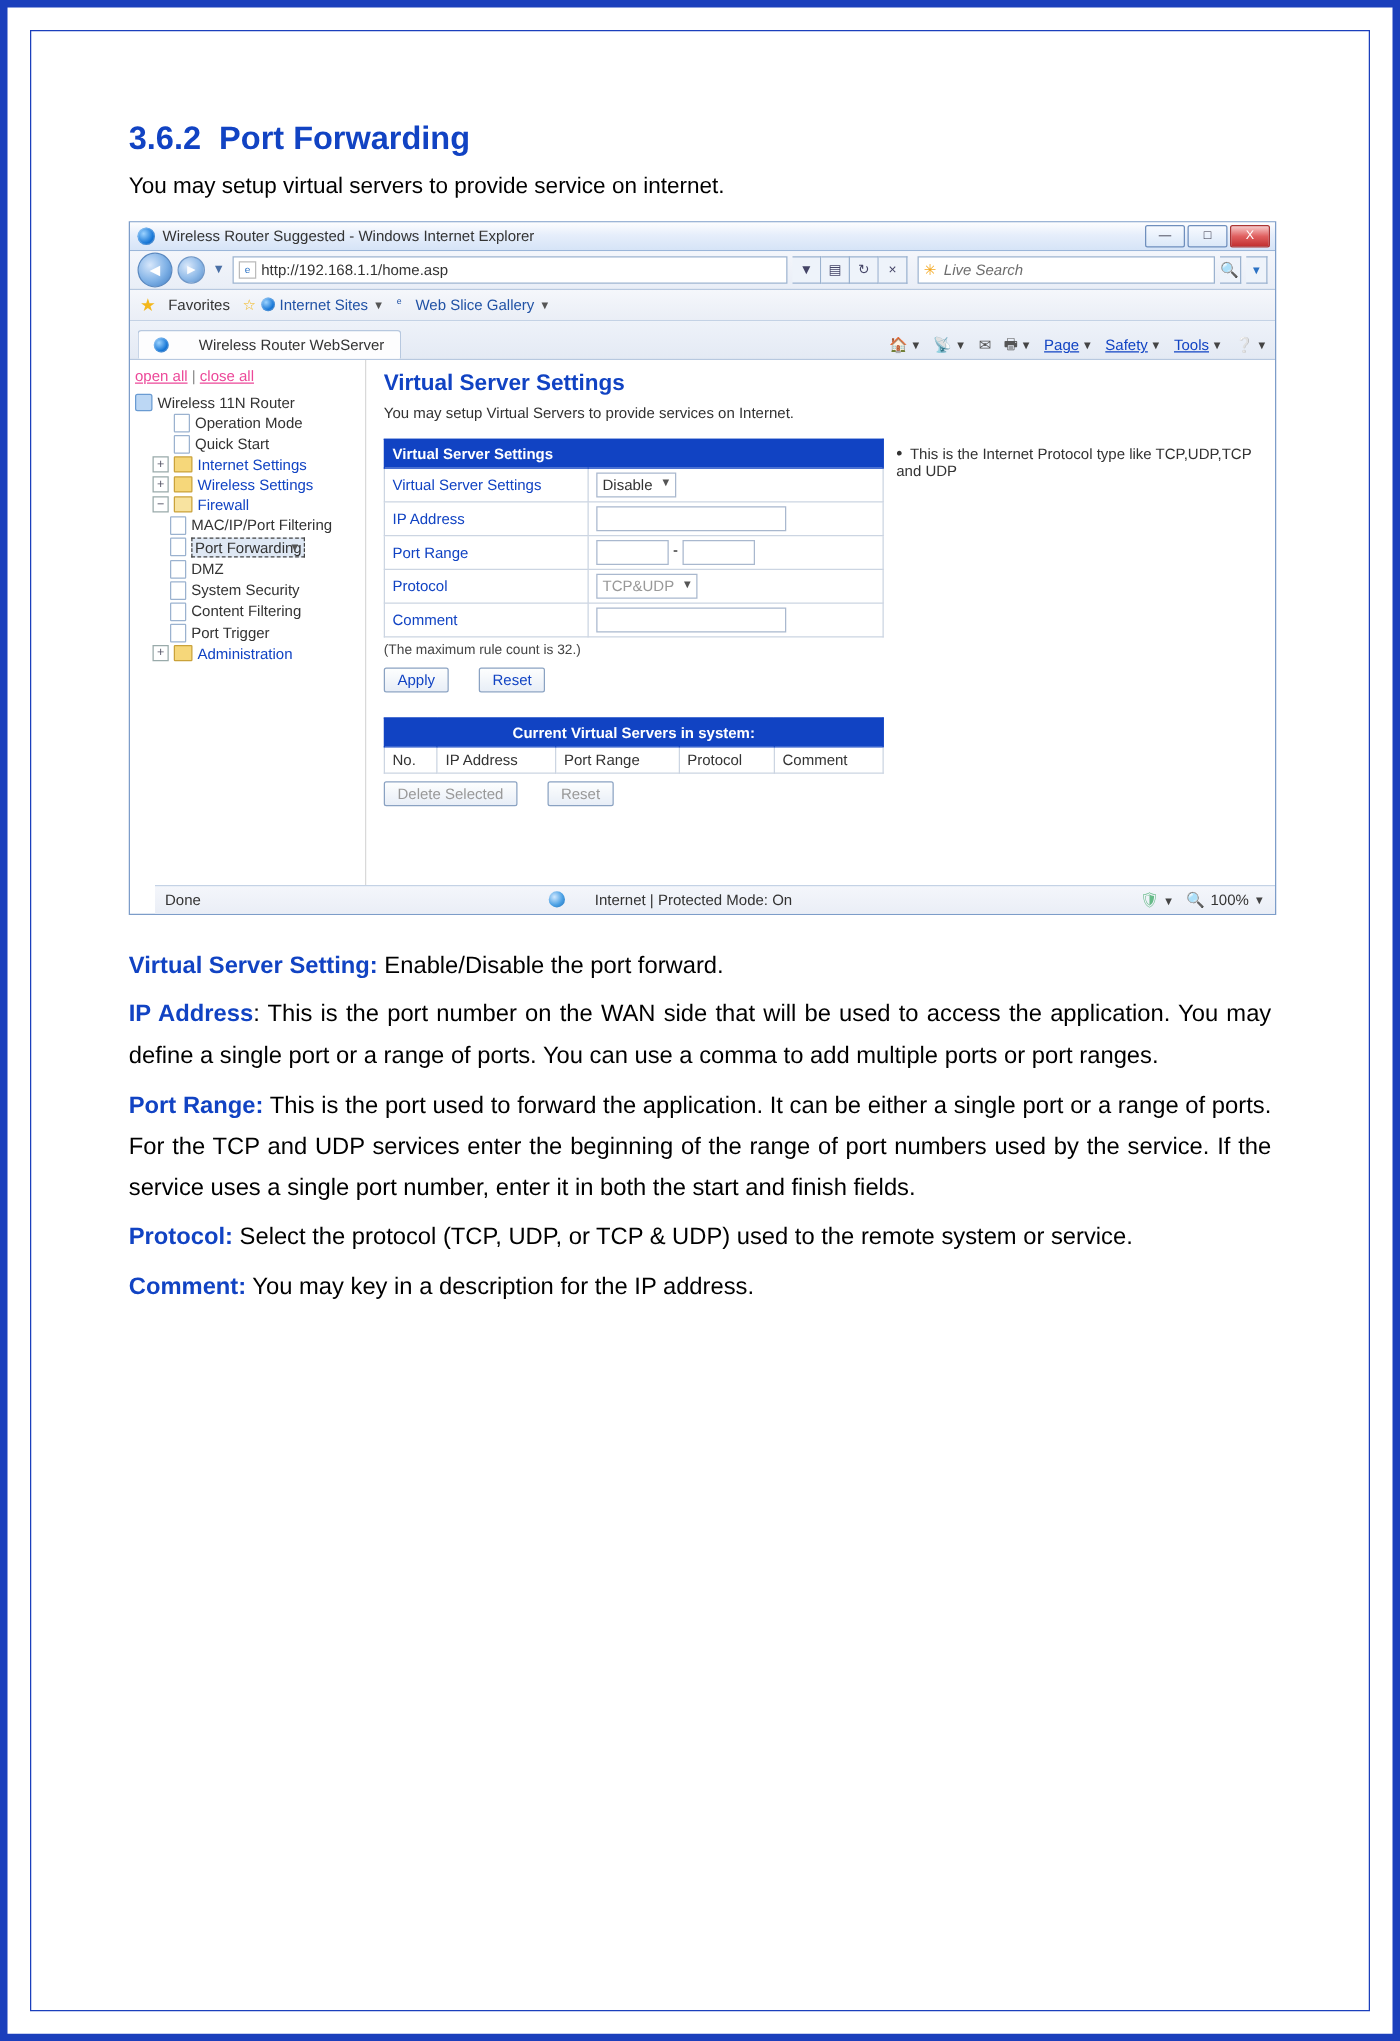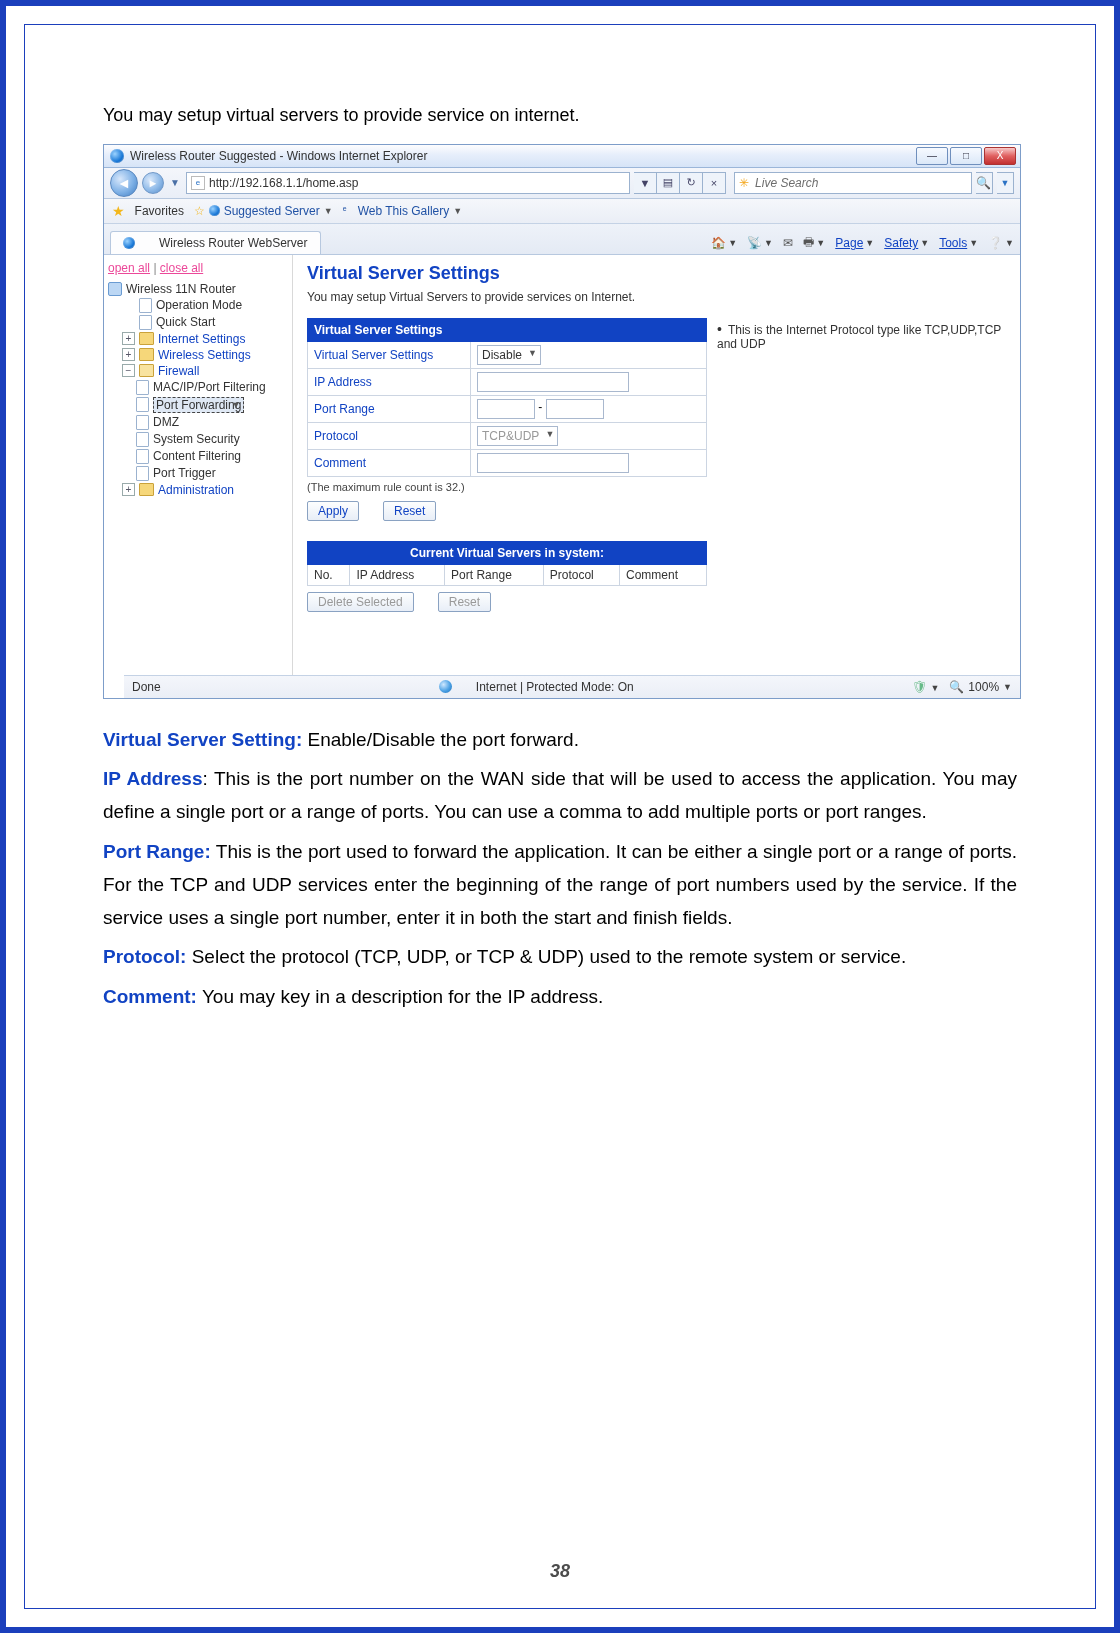--- a/index.html
+++ b/index.html
@@ -281,20 +281,23 @@
     color:#4c4c4c;
     font-size:18px;
   }
 </style>
 </head>
 <body>
 
 <div class="page">
   <div class="inner-border">
 
+    <h1 class="section">
+      <span>3.6.2</span>&nbsp;&nbsp;<span>Port Forwarding</span>
+    </h1>
     <p class="lead">You may setup virtual servers to provide service on internet.</p>
 
     <div class="shot">
 
       <div class="titlebar">
         <div class="left">
           <span class="ie-e"></span>
           <span>Wireless Router Suggested - Windows Internet Explorer</span>
         </div>
         <div class="winbtns">
@@ -325,26 +328,26 @@
         <div class="mag">🔍</div>
         <div class="mag" style="font-size:9px;">▼</div>
       </div>
 
       <div class="favbar">
         <span class="star">★</span>
         <span style="color:#333;">Favorites</span>
         <span class="item">
           <span class="star" style="font-size:12px;">☆</span>
           <span class="ie-e" style="width:11px;height:11px;"></span>
-          <span>Suggested Server</span>
+          <span>Internet Sites</span>
           <span class="caret">▼</span>
         </span>
         <span class="item">
           <span class="pageicon" style="width:11px;height:11px;font-size:7px;">e</span>
-          <span>Web This Gallery</span>
+          <span>Web Slice Gallery</span>
           <span class="caret">▼</span>
         </span>
       </div>
 
       <div class="tabrow">
         <div class="tab">
           <span class="ie-e" style="width:12px;height:12px;"></span>
           <span>Wireless Router WebServer</span>
         </div>
         <div class="tabrow-right">
@@ -542,15 +545,14 @@
         <span class="term">Port Range:</span><span> This is the port used to forward the application. It can be either a single port or a range of ports. For the TCP and UDP services enter the beginning of the range of port numbers used by the service. If the service uses a single port number, enter it in both the start and finish fields.</span>
       </p>
       <p>
         <span class="term">Protocol:</span><span> Select the protocol (TCP, UDP, or TCP &amp; UDP) used to the remote system or service.</span>
       </p>
       <p>
         <span class="term">Comment:</span><span> You may key in a description for the IP address.</span>
       </p>
     </div>
 
-    <div class="pagenum">38</div>
   </div>
 </div>
 
 </body></html>

